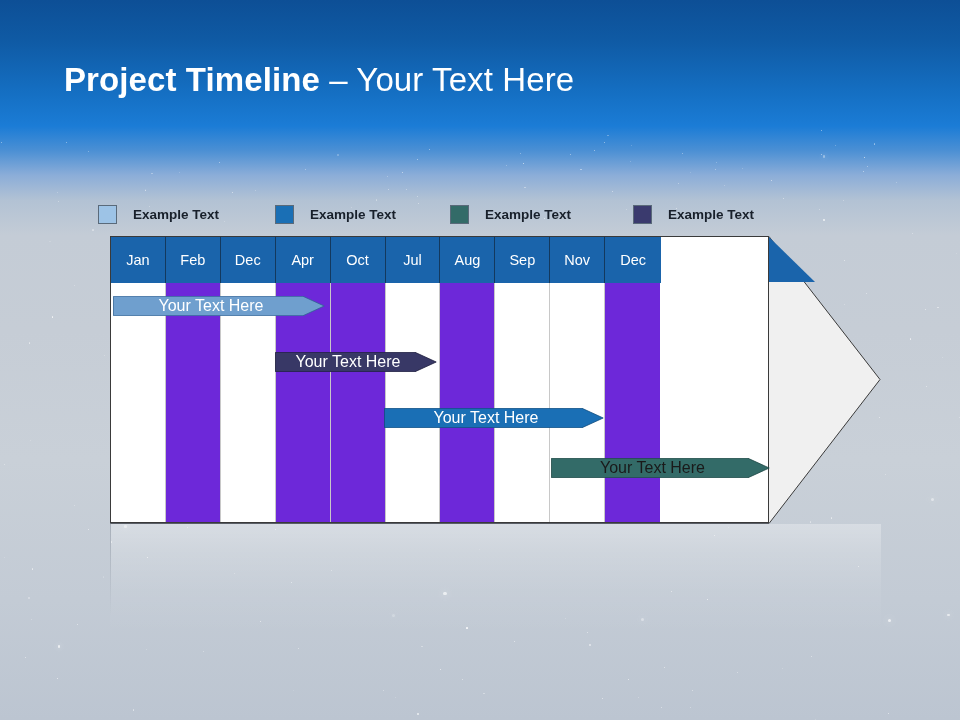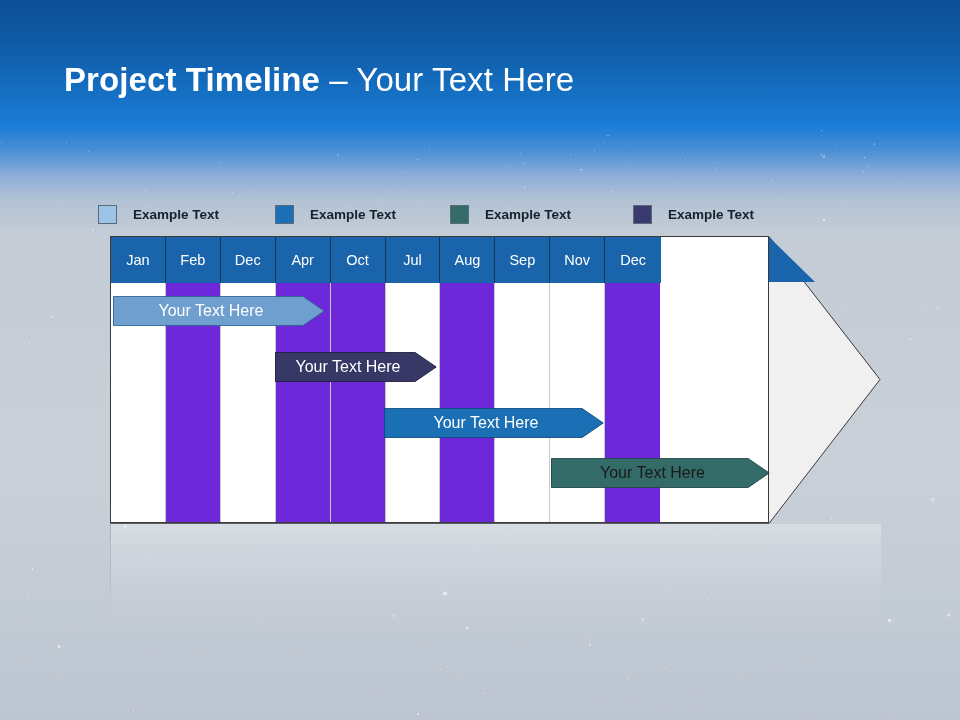--- a/index.html
+++ b/index.html
@@ -152,21 +152,21 @@
   #head-cap .tri {
     width: 100%;
     height: 100%;
     background: #1a64ab;
     clip-path: polygon(0 0, 0 100%, 100% 100%);
   }
 
   
   .bar {
     position: absolute;
-    height: 30px;
+    height: 20px;
     display: flex;
     align-items: center;
     box-sizing: border-box;
     justify-content: center;
   }
   .bar svg {
     position: absolute;
     inset: 0;
     width: 100%;
     height: 100%;

